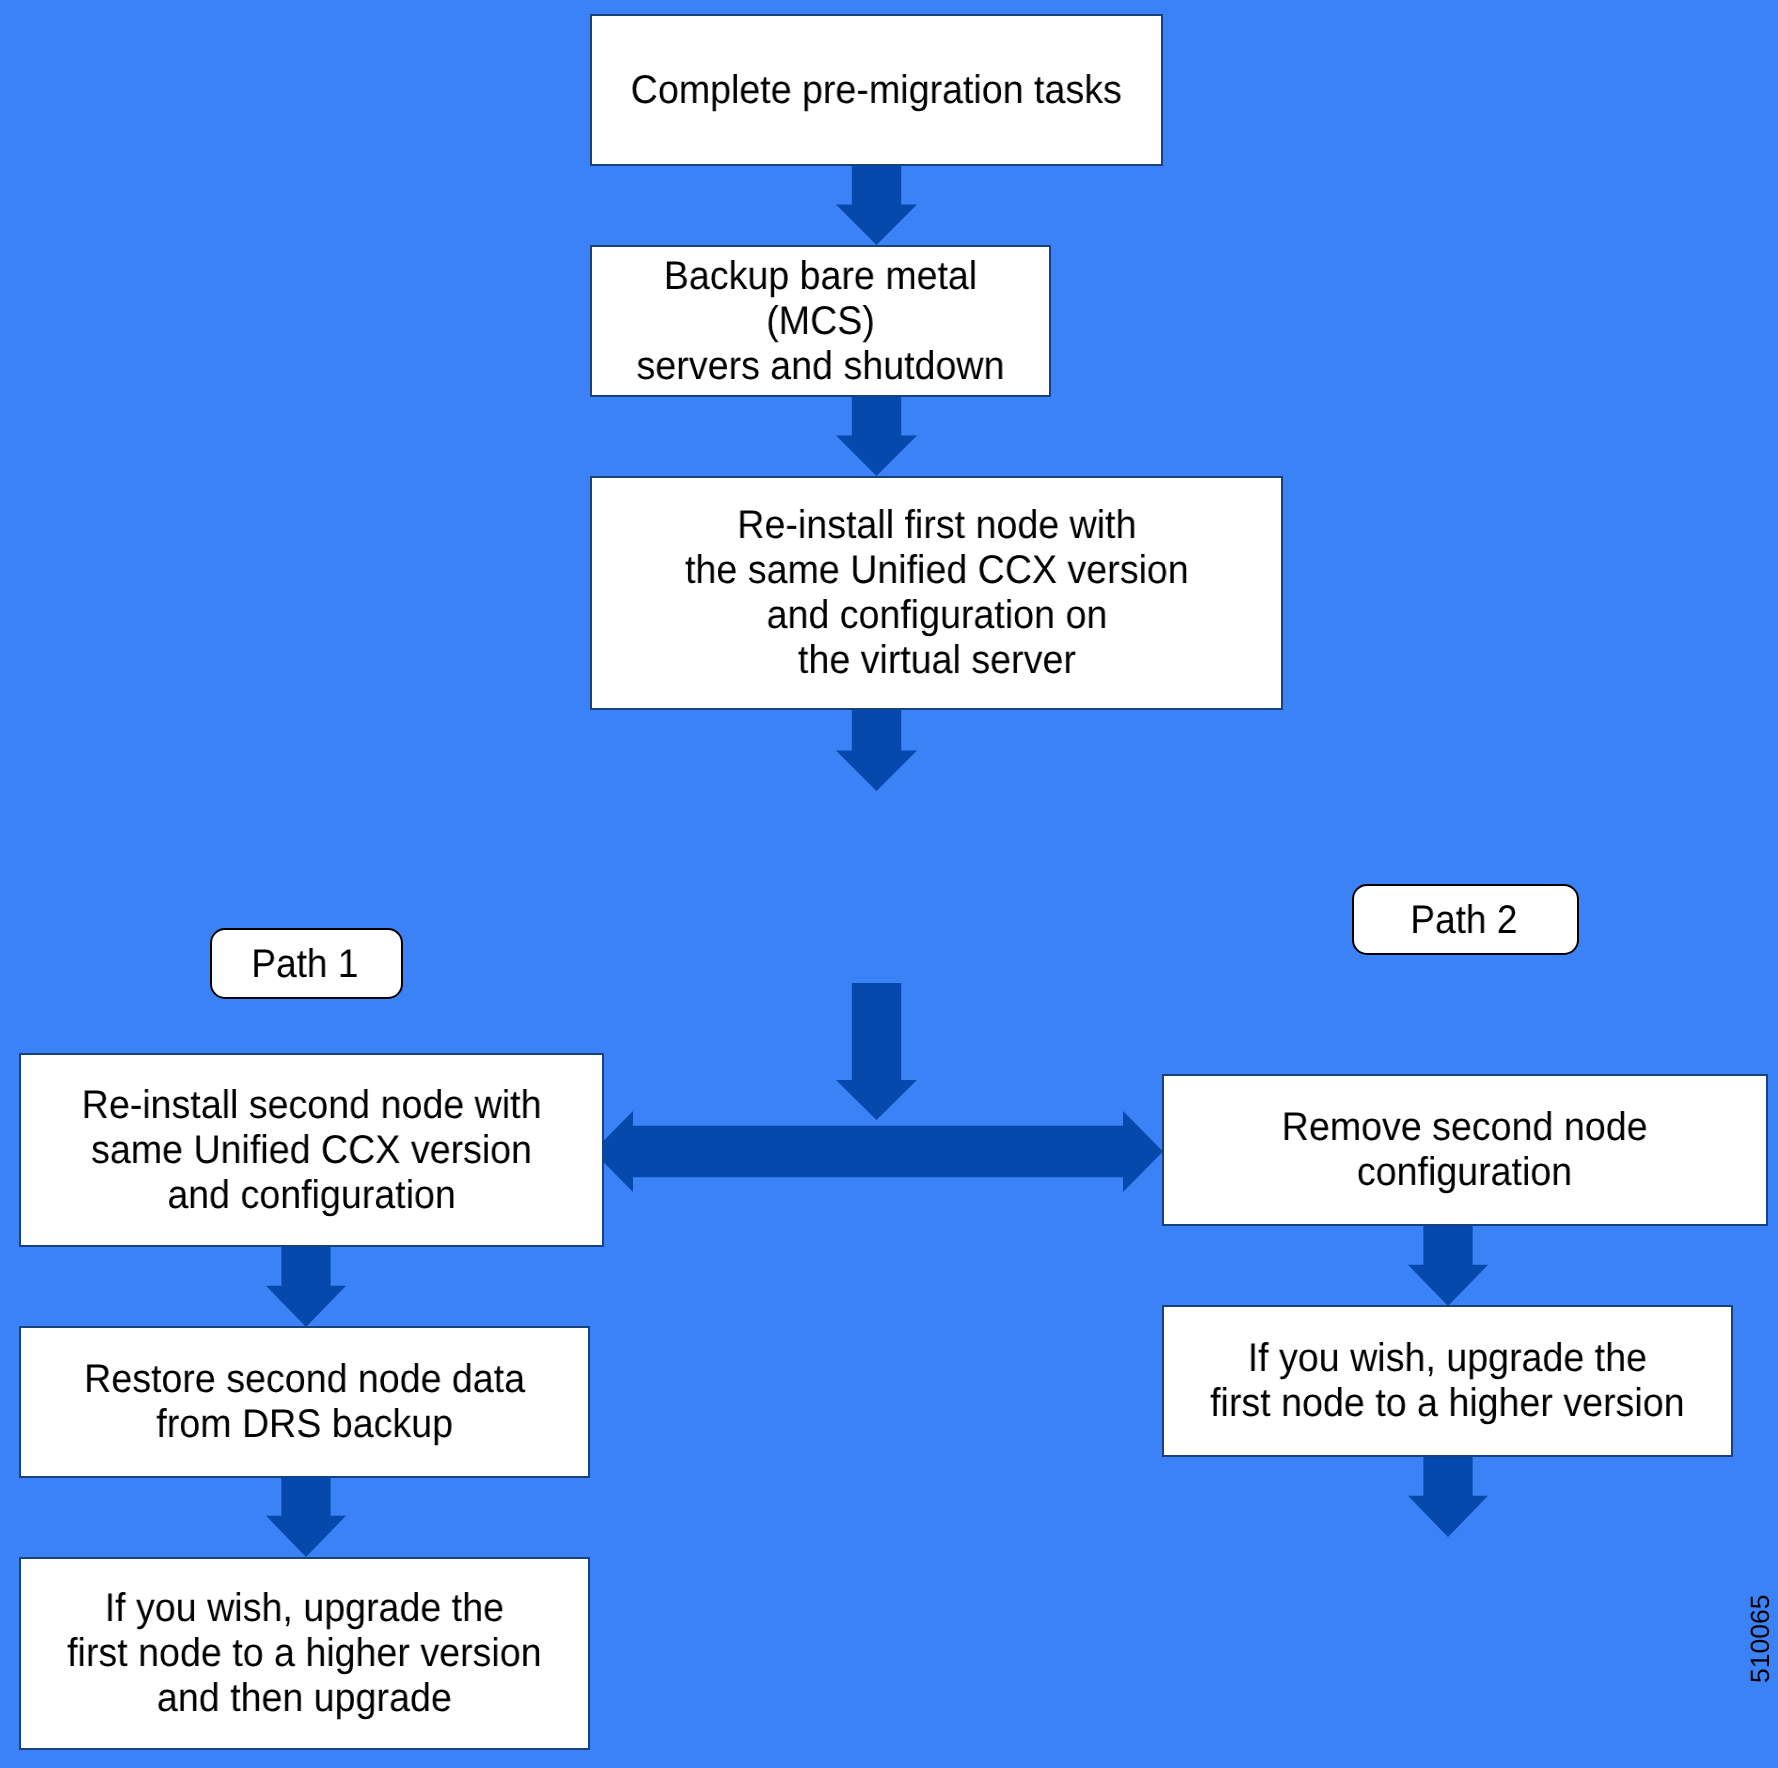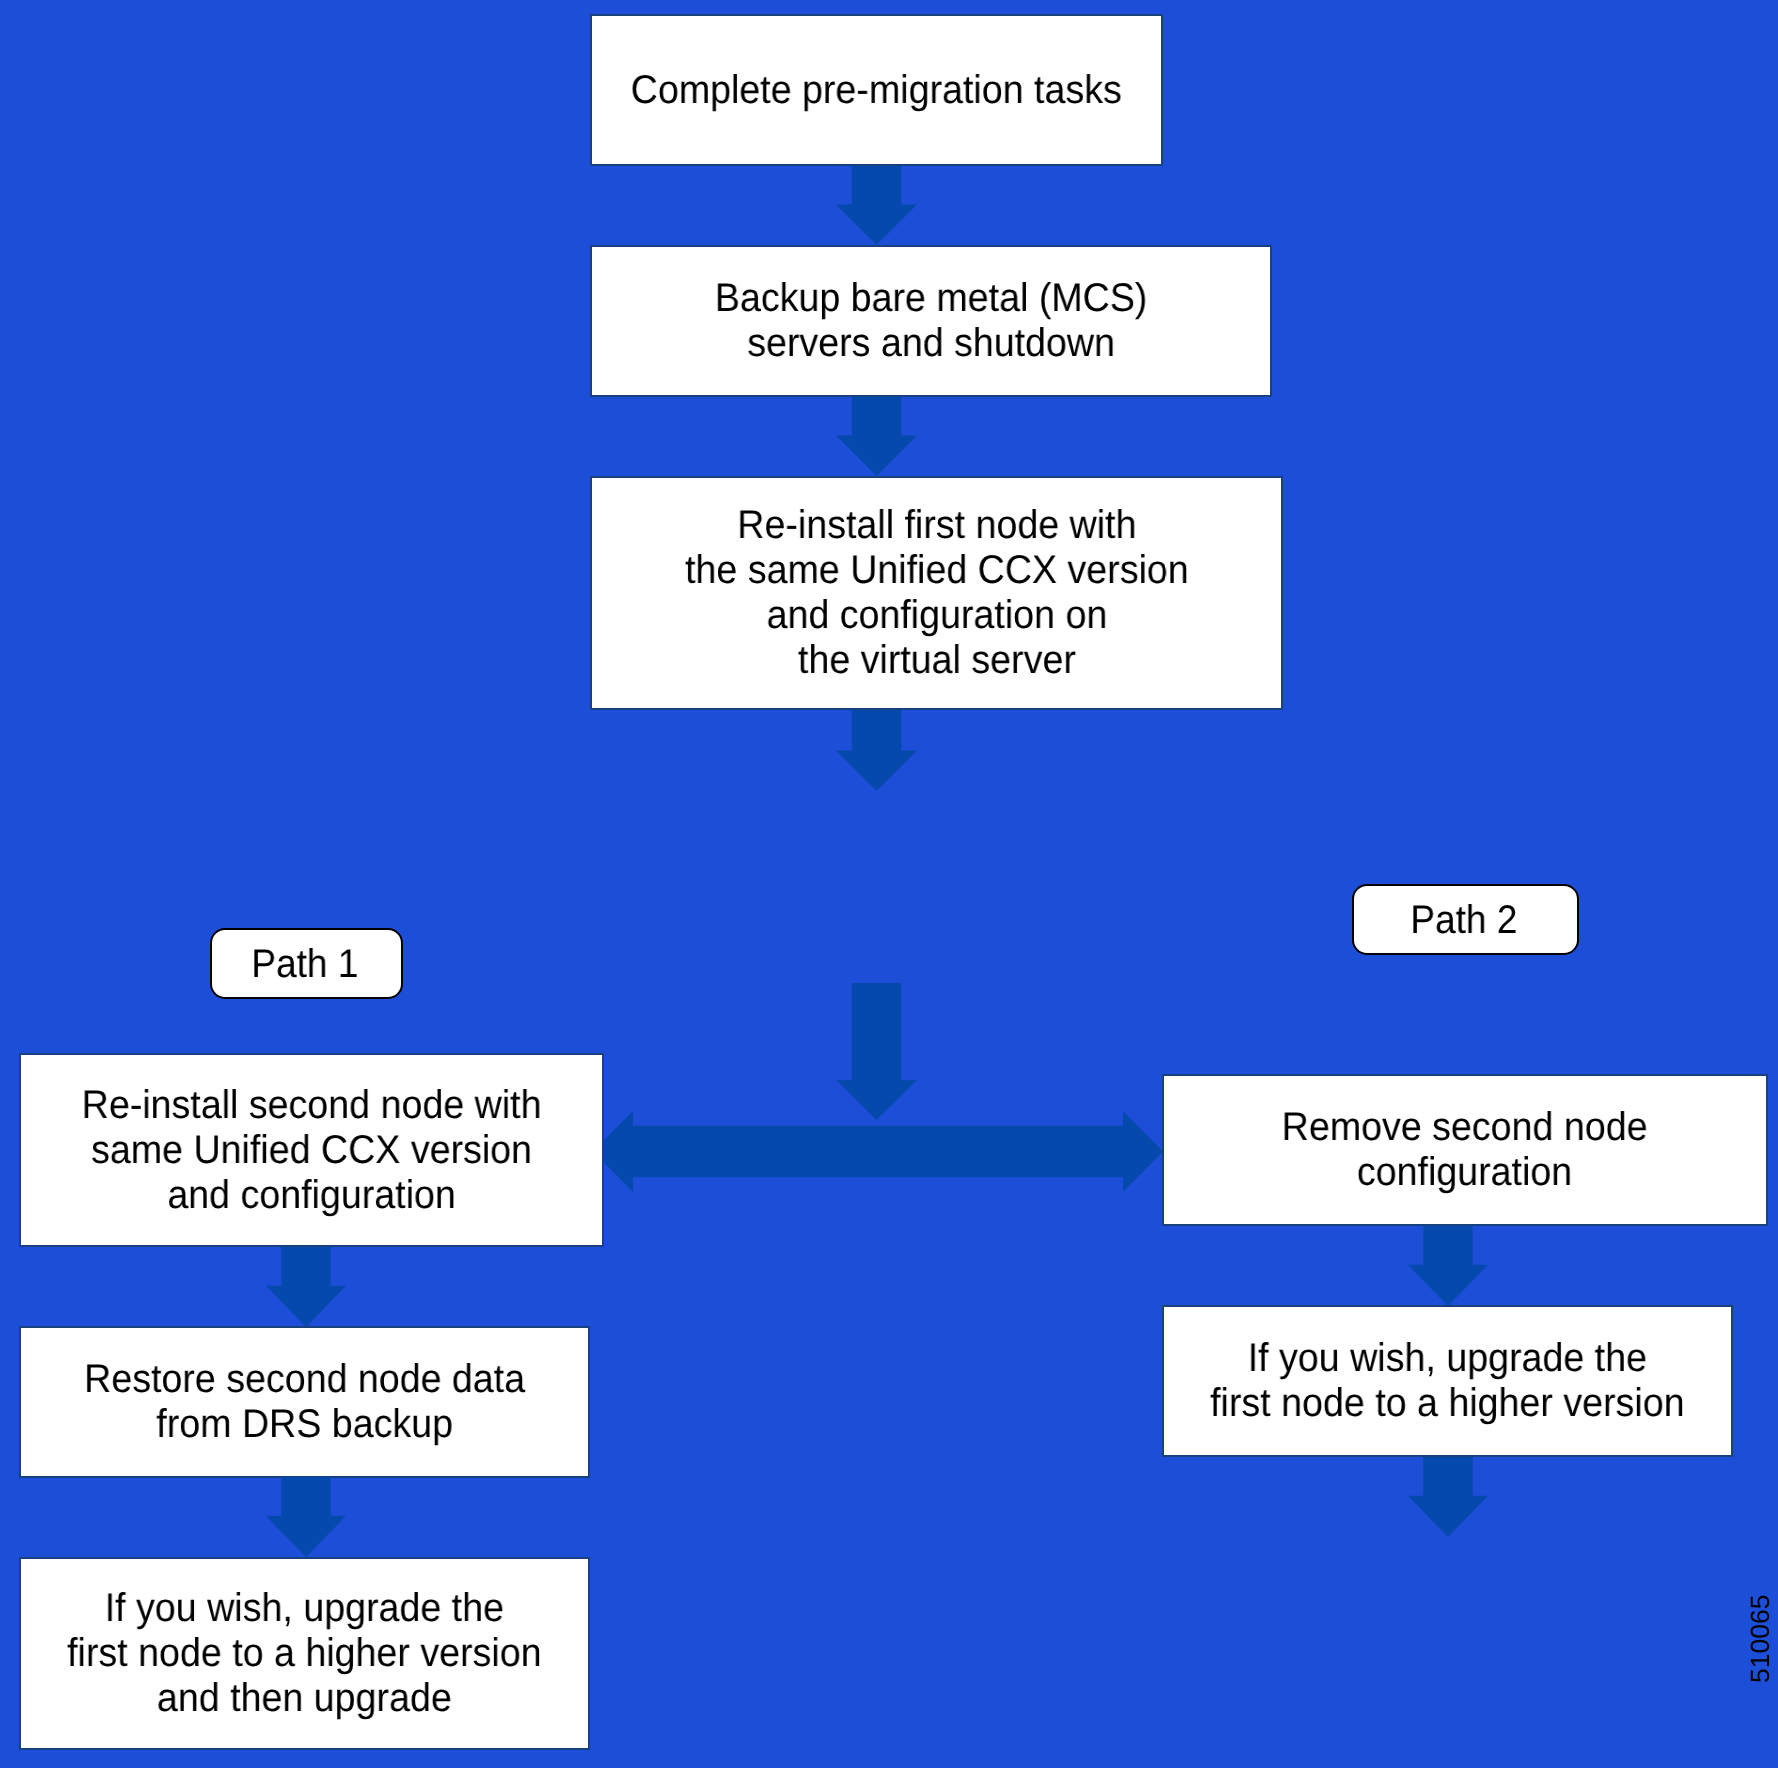--- a/index.html
+++ b/index.html
@@ -1,20 +1,20 @@
 <!DOCTYPE html>
 <html><head>
 <meta charset="utf-8">
 <style>
   html, body { margin:0; padding:0; background:#ffffff; }
   body { width:1778px; height:1768px; overflow:hidden;
          font-family:"Liberation Sans", sans-serif; color:#000000;
          -webkit-font-smoothing:antialiased; -moz-osx-font-smoothing:grayscale;
          text-rendering:geometricPrecision; }
-  #canvas { position:relative; width:1778px; height:1768px; background:#1d4ed8; }
+  #canvas { position:relative; width:1778px; height:1768px; background:#3b82f6; }
 
   .node {
     position:absolute; box-sizing:border-box;
     border:2px solid #17427e; background:#ffffff;
     display:flex; align-items:center; justify-content:center;
   }
   .node .txt {
     font-size:40px; line-height:45px; text-align:center;
     color:#000; white-space:pre-line;
     transform:scaleX(0.94); transform-origin:center center;
@@ -42,21 +42,21 @@
   <div class="node" style="left:590px; top:14px; width:573px; height:152px;">
     <div class="txt">Complete pre-migration tasks</div>
   </div>
 
   <div class="arrow" style="left:836px; top:166px; width:81px; height:79px;">
     <svg width="81" height="79" viewBox="0 0 81 79" aria-hidden="true">
       <path d="M15.8 0 H65.2 V38.5 H81 L40.5 79 L0 38.5 H15.8 Z" fill="#0449ab"></path>
     </svg>
   </div>
 
-  <div class="node" style="left:590px; top:245px; width:682px; height:152px;">
+  <div class="node" style="left:590px; top:245px; width:461px; height:152px;">
     <div class="txt">Backup bare metal (MCS)
 servers and shutdown</div>
   </div>
 
   <div class="arrow" style="left:836px; top:397px; width:81px; height:79px;">
     <svg width="81" height="79" viewBox="0 0 81 79" aria-hidden="true">
       <path d="M15.8 0 H65.2 V38.5 H81 L40.5 79 L0 38.5 H15.8 Z" fill="#0449ab"></path>
     </svg>
   </div>
 

